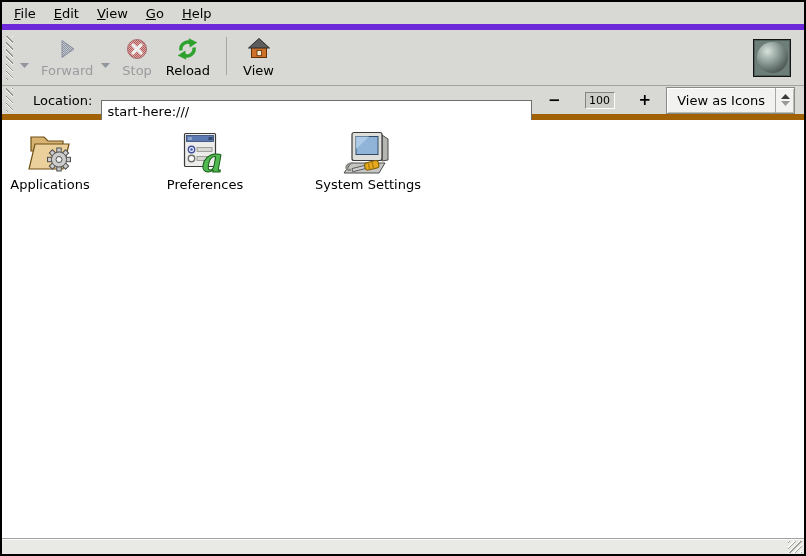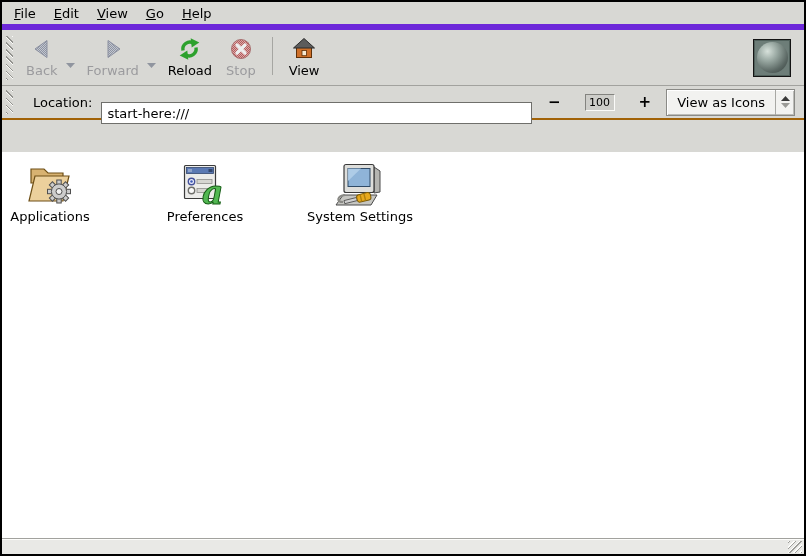--- a/index.html
+++ b/index.html
@@ -30,39 +30,39 @@
   .tsep { width:1px; height:38px; background:#a6a6a2; margin:0 9px 4px 9px; }
   .throbber { margin-left:auto; margin-right:7px; width:38px; height:38px;
               border:1px solid #141414; background:#6d7d78;
               display:flex; align-items:center; justify-content:center;
               box-shadow:inset 0 0 0 1px #50605b; }
   .sphere { width:31px; height:31px; border-radius:50%;
             background:radial-gradient(circle at 34% 30%, #d7e1db 0%, #9aa9a3 32%, #5a6763 68%, #323c39 100%); }
 
   
   .locbar { height:34px; display:flex; align-items:center; padding:0 9px 0 4px;
-            border-bottom:2px solid #a16207; background:#d8d8d4; }
+            border-bottom:6px solid #a16207; background:#d8d8d4; }
   .locbar .grip { height:24px; }
   .loc-label { margin:0 9px 0 14px; white-space:nowrap; }
   .loc-input { flex:1; height:22px; border:1px solid #6f6f6b; background:#fff;
                font-family:inherit; font-size:13px; padding:0 5px; outline:none;margin-top:22px; }
   .zoom-out, .zoom-in { font-weight:bold; font-size:15px; padding:0 4px; cursor:default; }
   .zoom-out { margin-left:12px; }
   .zoom-level { width:30px; height:17px; margin:0 20px; background:#cdcdc9; font-size:11px;
                 display:flex; align-items:center; justify-content:center;
                 border:1px solid; border-color:#83837f #fbfbf9 #fbfbf9 #83837f; }
   .view-dd { margin-left:11px; height:27px; display:flex; align-items:stretch;
              background:#f2f2f0; border:1px solid #8a8a86;
              box-shadow:inset 1px 1px 0 #ffffff, inset -1px -1px 0 #bcbcb8; }
   .view-dd .vlabel { display:flex; align-items:center; padding:0 10px; white-space:nowrap; }
   .view-dd .varrows { width:19px; border-left:1px solid #a8a8a4; display:flex; flex-direction:column;
                       align-items:center; justify-content:center; gap:2px; }
 
   
-  .content { flex:1; background:#fff; position:relative;margin-top:32px; }
+  .content { flex:1; background:#fff; position:relative; }
   .icon-item { position:absolute; top:9px; width:140px; display:flex; flex-direction:column;
                align-items:center; gap:2px; }
   .icon-item .icon-label { font-size:13px; line-height:15px; white-space:nowrap; }
 
   
   .statusbar { height:16px; background:#e9e9e6; border-top:1px solid #a2a29e;
                box-shadow:inset 0 1px 0 #fdfdfb; position:relative; }
   .resize-grip { position:absolute; right:2px; bottom:1px; width:14px; height:12px;
                  background:repeating-linear-gradient(135deg,#fdfdfb 0 1px,#9d9d99 1px 2px,#e9e9e6 2px 4px); }
 </style>
@@ -98,61 +98,55 @@
         <span class="mlabel">Go</span>
       </div>
     <div class="menu-item">
         <span class="mlabel">Help</span>
       </div>
   </div>
 
   <div class="toolbar">
     <div class="grip"></div>
 
-    <div class="tbtn disabled">
-      <svg width="24" height="24" viewBox="0 0 24 24">
-        <polygon points="17,3.5 5,12 17,20.5" fill="url(#stipGray)" stroke="#8b90a0" stroke-width="1"></polygon>
-      </svg>
-      <span class="tlabel">Back</span>
-    </div>
     <div class="chev">
       <svg width="11" height="7" viewBox="0 0 11 7">
         <polygon points="1,1 10,1 5.5,6" fill="#90959f"></polygon>
       </svg>
     </div>
 
     <div class="tbtn disabled">
       <svg width="24" height="24" viewBox="0 0 24 24">
         <polygon points="7,3.5 19,12 7,20.5" fill="url(#stipGray)" stroke="#8b90a0" stroke-width="1"></polygon>
       </svg>
       <span class="tlabel">Forward</span>
     </div>
     <div class="chev">
       <svg width="11" height="7" viewBox="0 0 11 7">
         <polygon points="1,1 10,1 5.5,6" fill="#90959f"></polygon>
       </svg>
     </div>
 
+
+    <div class="tbtn disabled">
+      <svg width="24" height="24" viewBox="0 0 24 24">
+        <circle cx="12" cy="12" r="9.5" fill="url(#stipRed)" stroke="#a87070" stroke-width="1"></circle>
+        <path d="M8 8 L16 16 M16 8 L8 16" stroke="#ededed" stroke-width="3.2" stroke-linecap="round"></path>
+      </svg>
+      <span class="tlabel">Stop</span>
+    </div>
 
     <div class="tbtn">
       <svg width="25" height="24" viewBox="0 0 24 24">
         <path d="M5.5 13.5 A7 7 0 0 1 16 6.2" fill="none" stroke="#2da12d" stroke-width="3.4"></path>
         <polygon points="13.2,1.2 21.8,5.4 14.2,10.6" fill="#2da12d"></polygon>
         <path d="M18.5 10.5 A7 7 0 0 1 8 17.8" fill="none" stroke="#2da12d" stroke-width="3.4"></path>
         <polygon points="10.8,22.8 2.2,18.6 9.8,13.4" fill="#2da12d"></polygon>
       </svg>
       <span class="tlabel">Reload</span>
-    </div>
-
-    <div class="tbtn disabled">
-      <svg width="24" height="24" viewBox="0 0 24 24">
-        <circle cx="12" cy="12" r="9.5" fill="url(#stipRed)" stroke="#a87070" stroke-width="1"></circle>
-        <path d="M8 8 L16 16 M16 8 L8 16" stroke="#ededed" stroke-width="3.2" stroke-linecap="round"></path>
-      </svg>
-      <span class="tlabel">Stop</span>
     </div>
 
     <div class="tsep"></div>
 
     <div class="tbtn">
       <svg width="24" height="24" viewBox="0 0 24 24">
         <rect x="4.5" y="10" width="15" height="10.5" fill="#cf7029" stroke="#5f3008" stroke-width="1"></rect>
         <polygon points="12,1.5 1.5,11 22.5,11" fill="#5c5c5c" stroke="#2b2b2b" stroke-width="1"></polygon>
         <rect x="10" y="13.5" width="4.5" height="5.2" fill="#f7ead2" stroke="#5f3008" stroke-width="0.8"></rect>
       </svg>
@@ -217,21 +211,21 @@
         <circle cx="8.5" cy="20.5" r="3.2" fill="#eef0ff" stroke="#44519a" stroke-width="1.4"></circle>
         <circle cx="8.5" cy="20.5" r="1.3" fill="#3b57b5"></circle>
         <rect x="14" y="18.5" width="15" height="4" fill="#d6d6d2" stroke="#90908c" stroke-width="0.8"></rect>
         <circle cx="8.5" cy="29.5" r="3.2" fill="#fafafa" stroke="#6f6f6b" stroke-width="1.4"></circle>
         <rect x="14" y="27.5" width="11" height="4" fill="#d6d6d2" stroke="#90908c" stroke-width="0.8"></rect>
         <text x="19" y="42.5" font-size="33" font-style="italic" font-weight="bold" font-family="DejaVu Serif, Liberation Serif, serif" fill="#52b852" stroke="#155c15" stroke-width="1">a</text>
       </svg>
       <span class="icon-label">Preferences</span>
     </div>
 
-    <div class="icon-item" style="left:288px">
+    <div class="icon-item" style="left:296px">
       <svg width="52" height="46" viewBox="0 0 52 46">
         <polygon points="9,34 43,34 37,44 2,44" fill="#c6c6c2" stroke="#4a4a4a" stroke-width="1"></polygon>
         <path d="M11 34 C 3 35 2 41 9 41" stroke="#8a8a86" stroke-width="2.2" fill="none"></path>
         <polygon points="40,6 46,10 46,31 40,32" fill="#b5b5b1" stroke="#4a4a4a" stroke-width="1"></polygon>
         <rect x="10" y="3.5" width="30" height="28" rx="2" fill="#dededb" stroke="#3a3a3a" stroke-width="1.2"></rect>
         <rect x="14" y="7.5" width="22" height="18" fill="#8fb4d8" stroke="#2f4a66" stroke-width="1"></rect>
         <polygon points="14,7.5 27,7.5 14,20" fill="#b4d0ea" opacity="0.85"></polygon>
         <g transform="translate(23,38) rotate(-14)">
           <rect x="-13" y="-1.6" width="13" height="3.2" fill="#cfcfcf" stroke="#5a5a5a" stroke-width="0.9"></rect>
           <rect x="0" y="-3.8" width="14" height="7.6" rx="2.6" fill="#e7a91e" stroke="#7c5c08" stroke-width="1"></rect>

